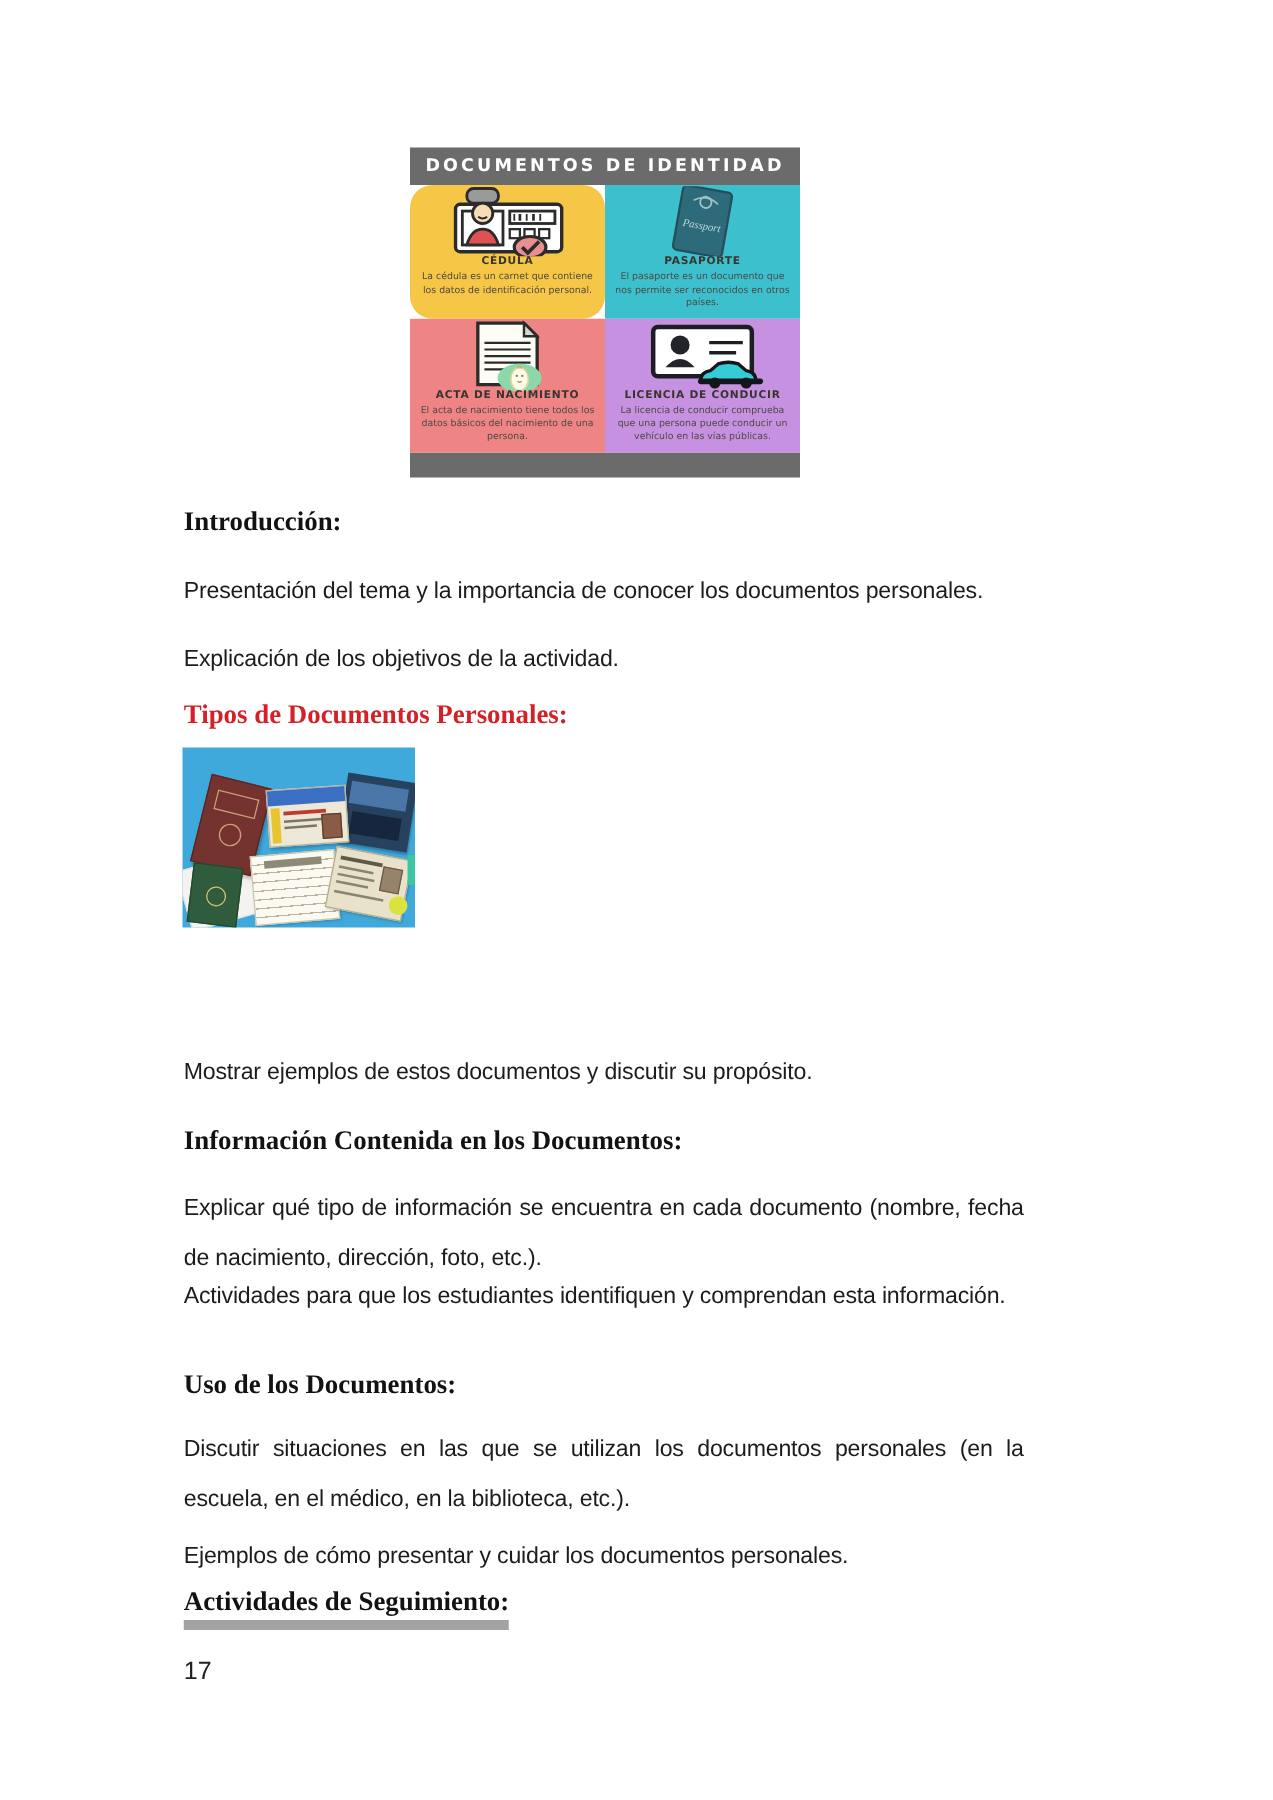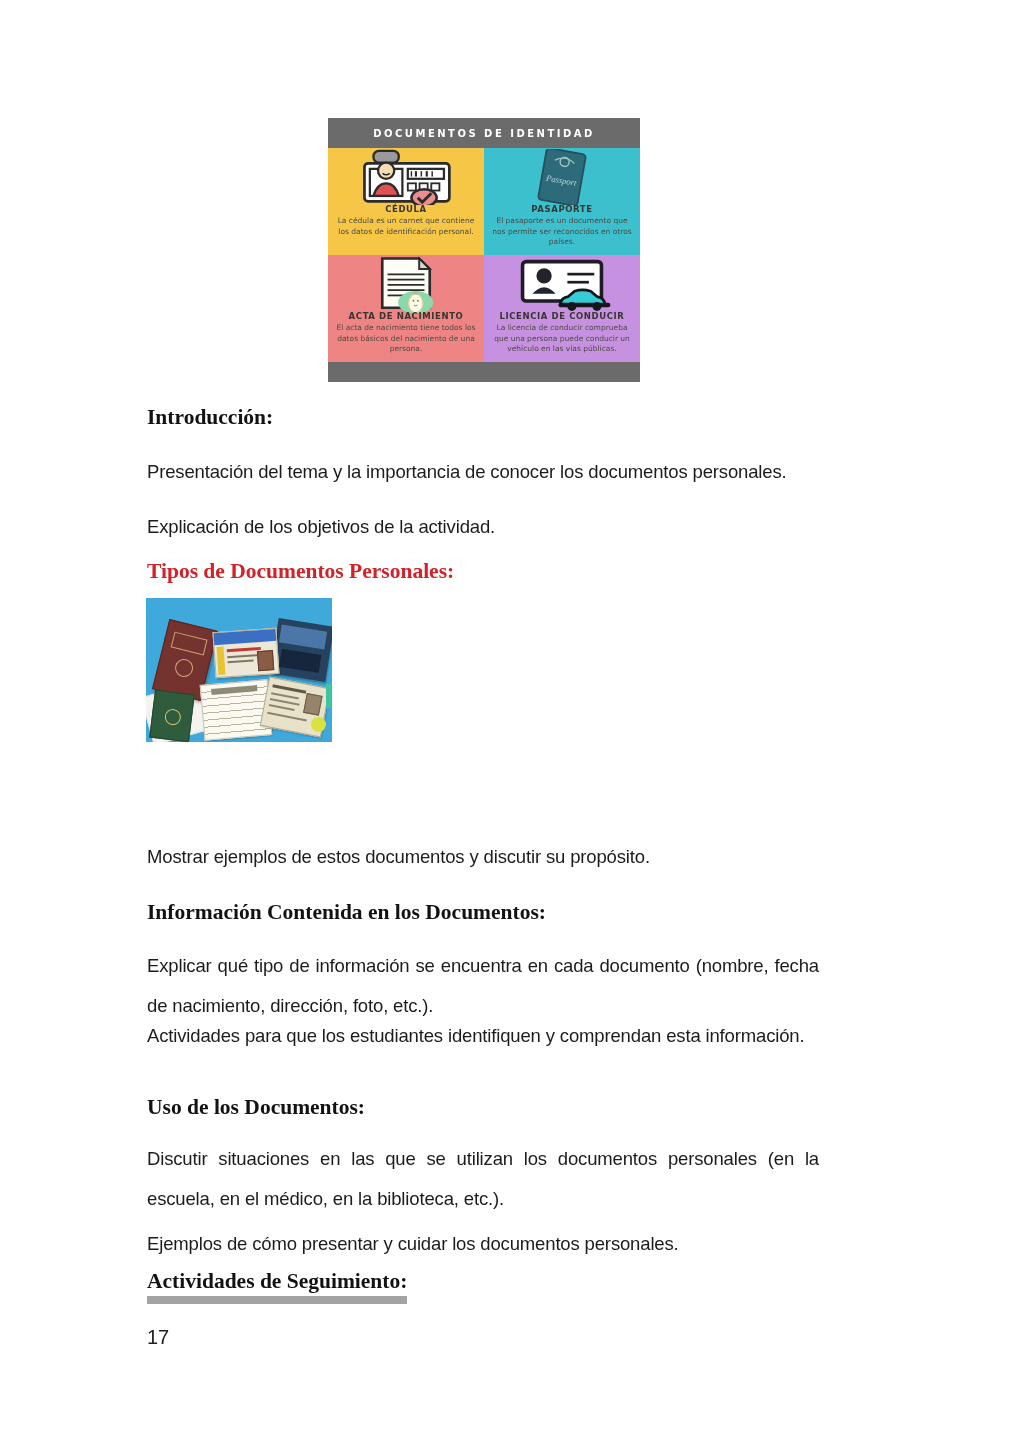--- a/index.html
+++ b/index.html
@@ -7,21 +7,21 @@
   .page {
     position:relative; width:1018px; height:1440px; background:#ffffff;
     overflow:hidden; font-family:"Liberation Sans", sans-serif;
   }
 
   
   .infographic { position:absolute; left:328px; top:118px; width:312px; height:264px; background:#fff; }
   .ig-titlebar {
     height:30px; display:flex; align-items:center; justify-content:center;
     color:#ffffff; font-family:"DejaVu Sans", sans-serif; font-weight:bold;
-    font-size:10px; letter-spacing:2.5px;
+    font-size:14px; letter-spacing:2.5px;
   }
   .ig-grid { display:grid; grid-template-columns:156px 156px; grid-template-rows:107px 107px; }
   .ig-cell { overflow:hidden; display:flex; flex-direction:column; align-items:center; padding:3px 7px 2px; }
   .ig-iconwrap { height:52px; display:flex; align-items:center; justify-content:center; flex:none; }
   .ig-card-title {
     font-family:"DejaVu Sans", sans-serif; font-weight:bold; font-size:8.5px;
     color:#38342f; letter-spacing:.6px; margin-top:1px; text-align:center;
   }
   .ig-card-text {
     font-family:"DejaVu Sans", sans-serif; font-size:7.5px; line-height:1.4;
@@ -85,21 +85,21 @@
 <body>
 
 <div class="page">
 
   <div class="infographic">
     <div class="ig-titlebar" style="background: rgb(107, 107, 107);">
       <span>DOCUMENTOS DE IDENTIDAD</span>
     </div>
     <div class="ig-grid">
 
-      <div class="ig-cell" style="background: rgb(246, 199, 70);">
+      <div class="ig-cell" style="background: rgb(246, 199, 70); border-radius: 18px;">
         <div class="ig-iconwrap">
           <svg width="112" height="56" viewBox="0 0 120 62">
             <rect x="14" y="16" width="94" height="42" rx="4" fill="#ffffff" stroke="#2b2b2b" stroke-width="3"></rect>
             <rect x="20" y="22" width="36" height="30" fill="#ffffff" stroke="#2b2b2b" stroke-width="2.5"></rect>
             <rect x="24" y="2" width="28" height="13" rx="6" fill="#9a9a9a" stroke="#2b2b2b" stroke-width="2.5"></rect>
             <circle cx="38" cy="24" r="9" fill="#f7ddb5" stroke="#2b2b2b" stroke-width="2.5"></circle>
             <path d="M34 27 q4 3 8 0" stroke="#2b2b2b" stroke-width="1.8" fill="none"></path>
             <path d="M24 52 q4 -14 14 -14 q10 0 14 14 z" fill="#e05252" stroke="#2b2b2b" stroke-width="2.5"></path>
             <rect x="62" y="22" width="40" height="11" fill="#ffffff" stroke="#2b2b2b" stroke-width="2.5"></rect>
             <line x1="66" y1="24.5" x2="66" y2="30.5" stroke="#2b2b2b" stroke-width="1.6"></line>

